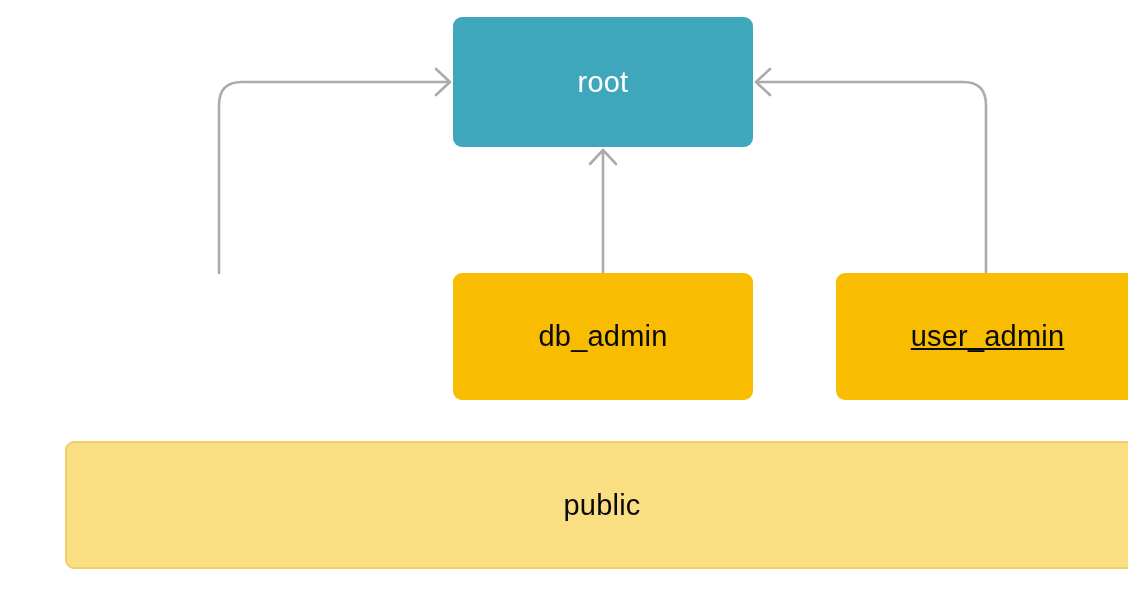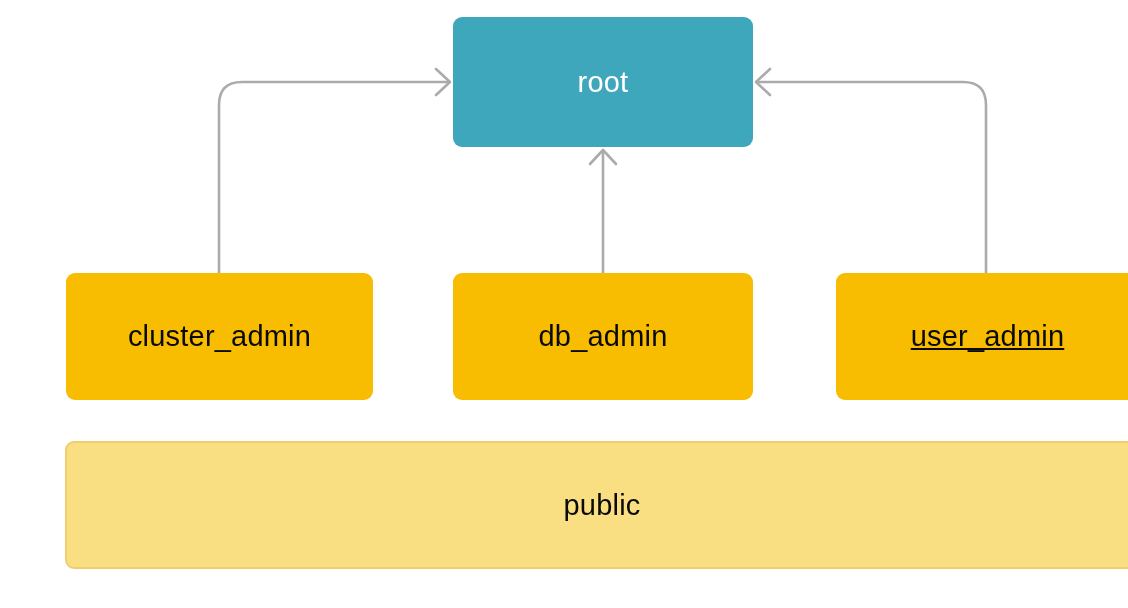--- a/index.html
+++ b/index.html
@@ -101,23 +101,20 @@
     <g>
       <path class="edge" d="M 950 273 L 950 105 Q 950 82 927 82 L 722 82"></path>
       <path class="edge" d="M 734 69 L 720 82 L 734 95"></path>
     </g>
   </svg>
 
   <div class="node node-root">
     <span>root</span>
   </div>
 
-  <div class="node node-cluster-admin">
-    <span>cluster_admin</span>
-  </div>
 
   <div class="node node-db-admin">
     <span>db_admin</span>
   </div>
 
   <div class="node node-user-admin">
     <span>user_admin</span>
   </div>
 
   <div class="node node-public">

